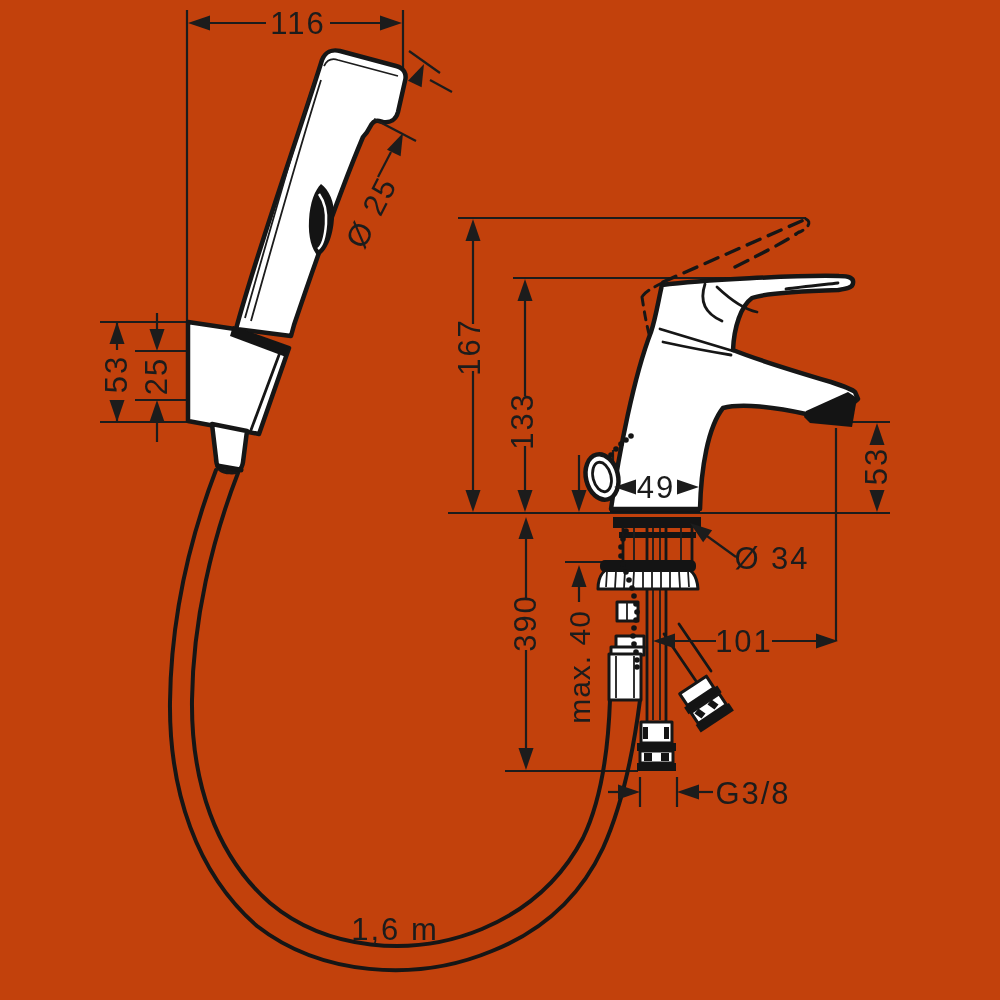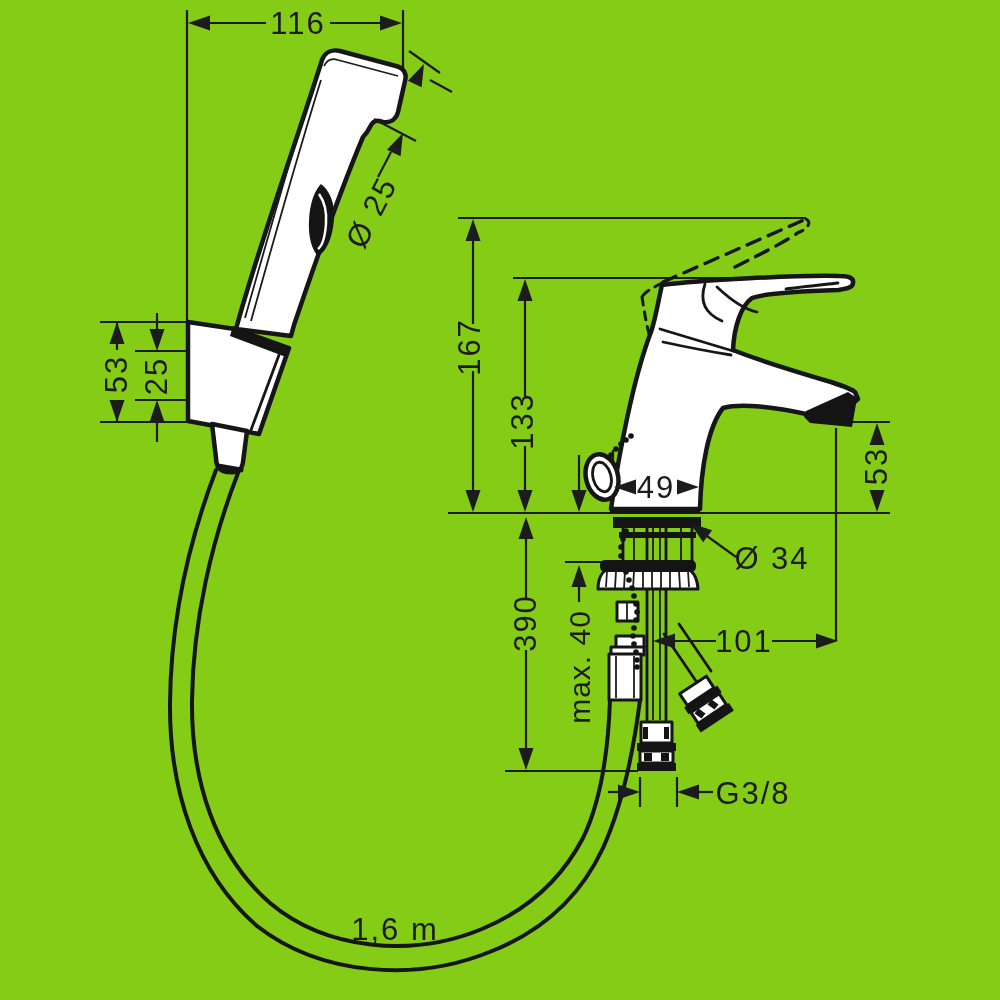--- a/index.html
+++ b/index.html
@@ -1,16 +1,16 @@
 <!DOCTYPE html>
 <html><head>
 <meta charset="utf-8">
 <style>
   html,body{margin:0;padding:0;background:#ffffff;}
-  .stage{position:relative;width:1000px;height:1000px;background:#84cc16;overflow:hidden;}
+  .stage{position:relative;width:1000px;height:1000px;background:#c2410c;overflow:hidden;}
   svg{display:block;}
   text{font-family:"Liberation Sans", sans-serif;fill:#1c1c1c;}
   .dim{font-size:31px;letter-spacing:2px;}
   .dim-small{font-size:30px;letter-spacing:1px;}
   .ln{stroke:#1c1c1c;stroke-width:2.2;fill:none;}
   .thin{stroke:#1c1c1c;stroke-width:1.8;fill:none;}
   .outline{stroke:#161616;stroke-width:4.5;fill:#ffffff;stroke-linejoin:round;stroke-linecap:round;}
   .outline3{stroke:#161616;stroke-width:3;fill:#ffffff;stroke-linejoin:round;}
   .inner{stroke:#161616;stroke-width:2.8;fill:none;stroke-linecap:round;}
   .arr{fill:#1c1c1c;stroke:none;}

